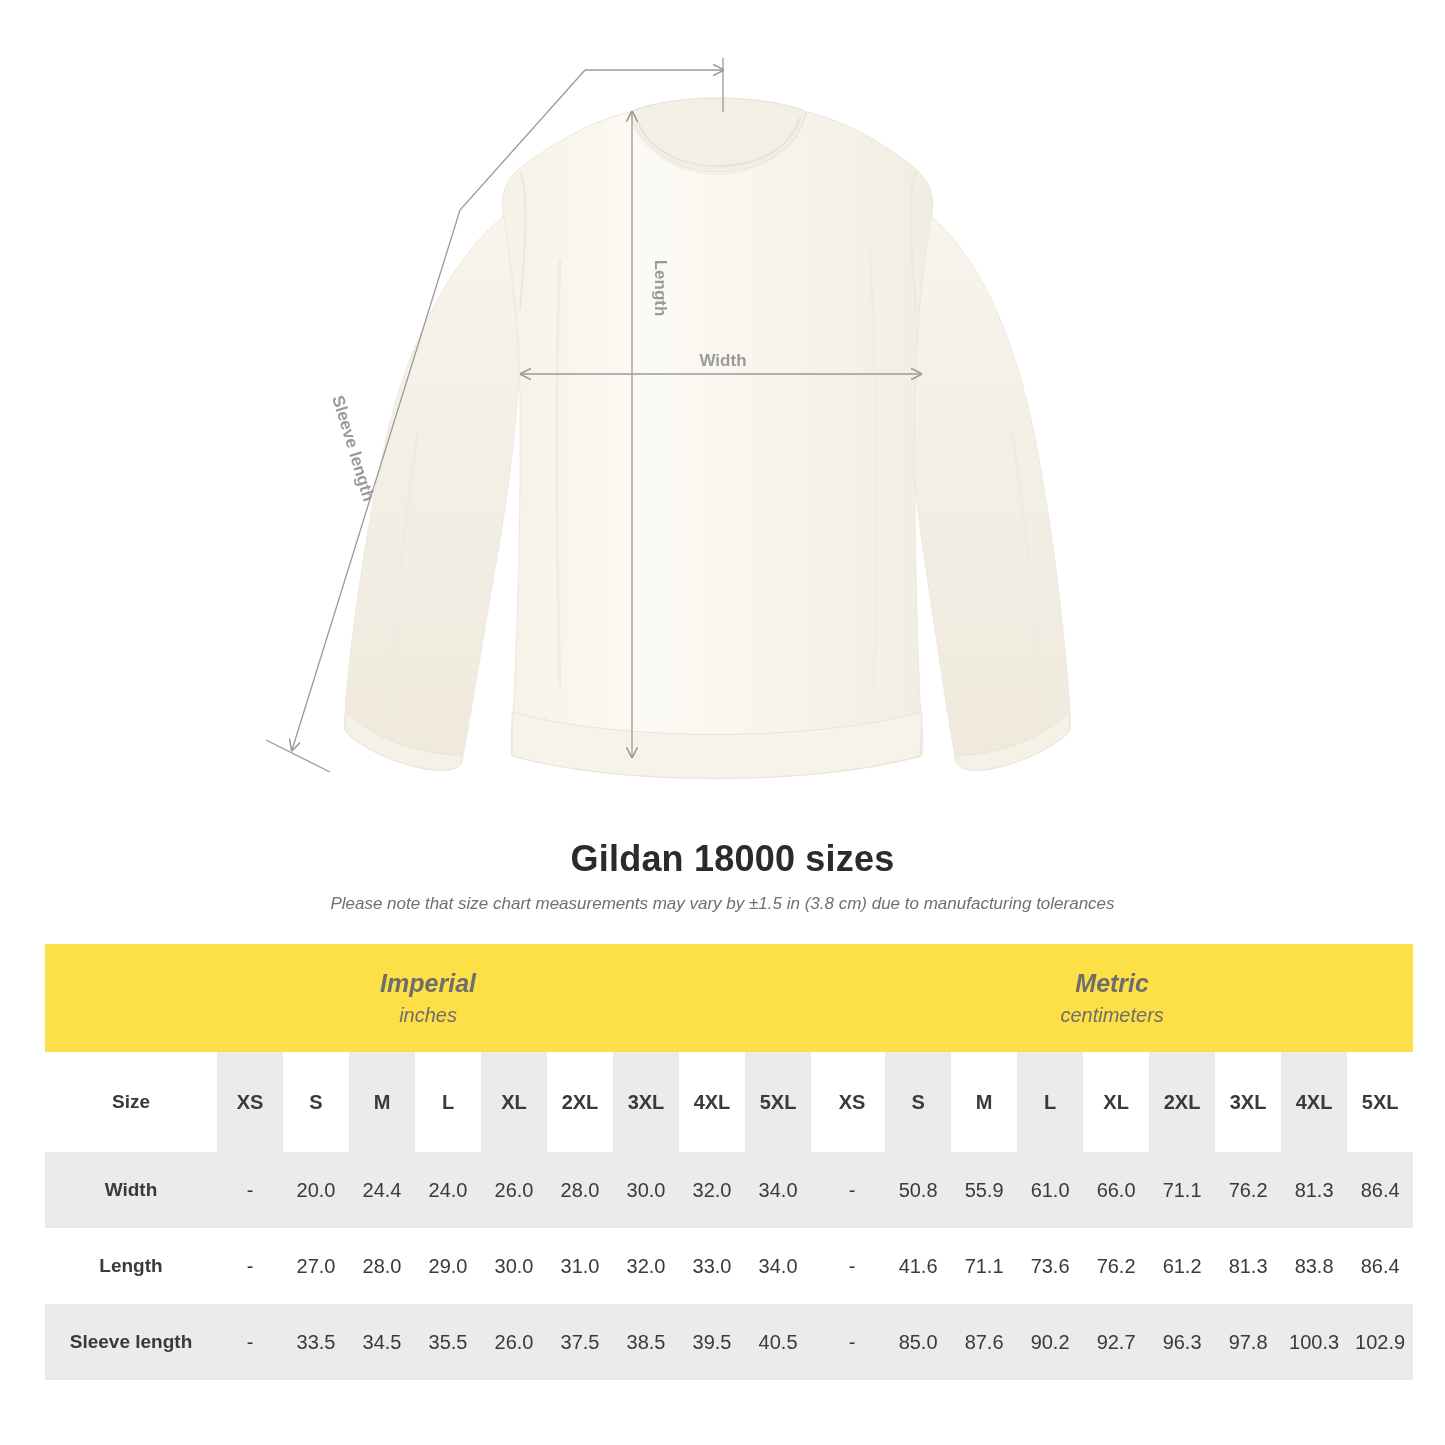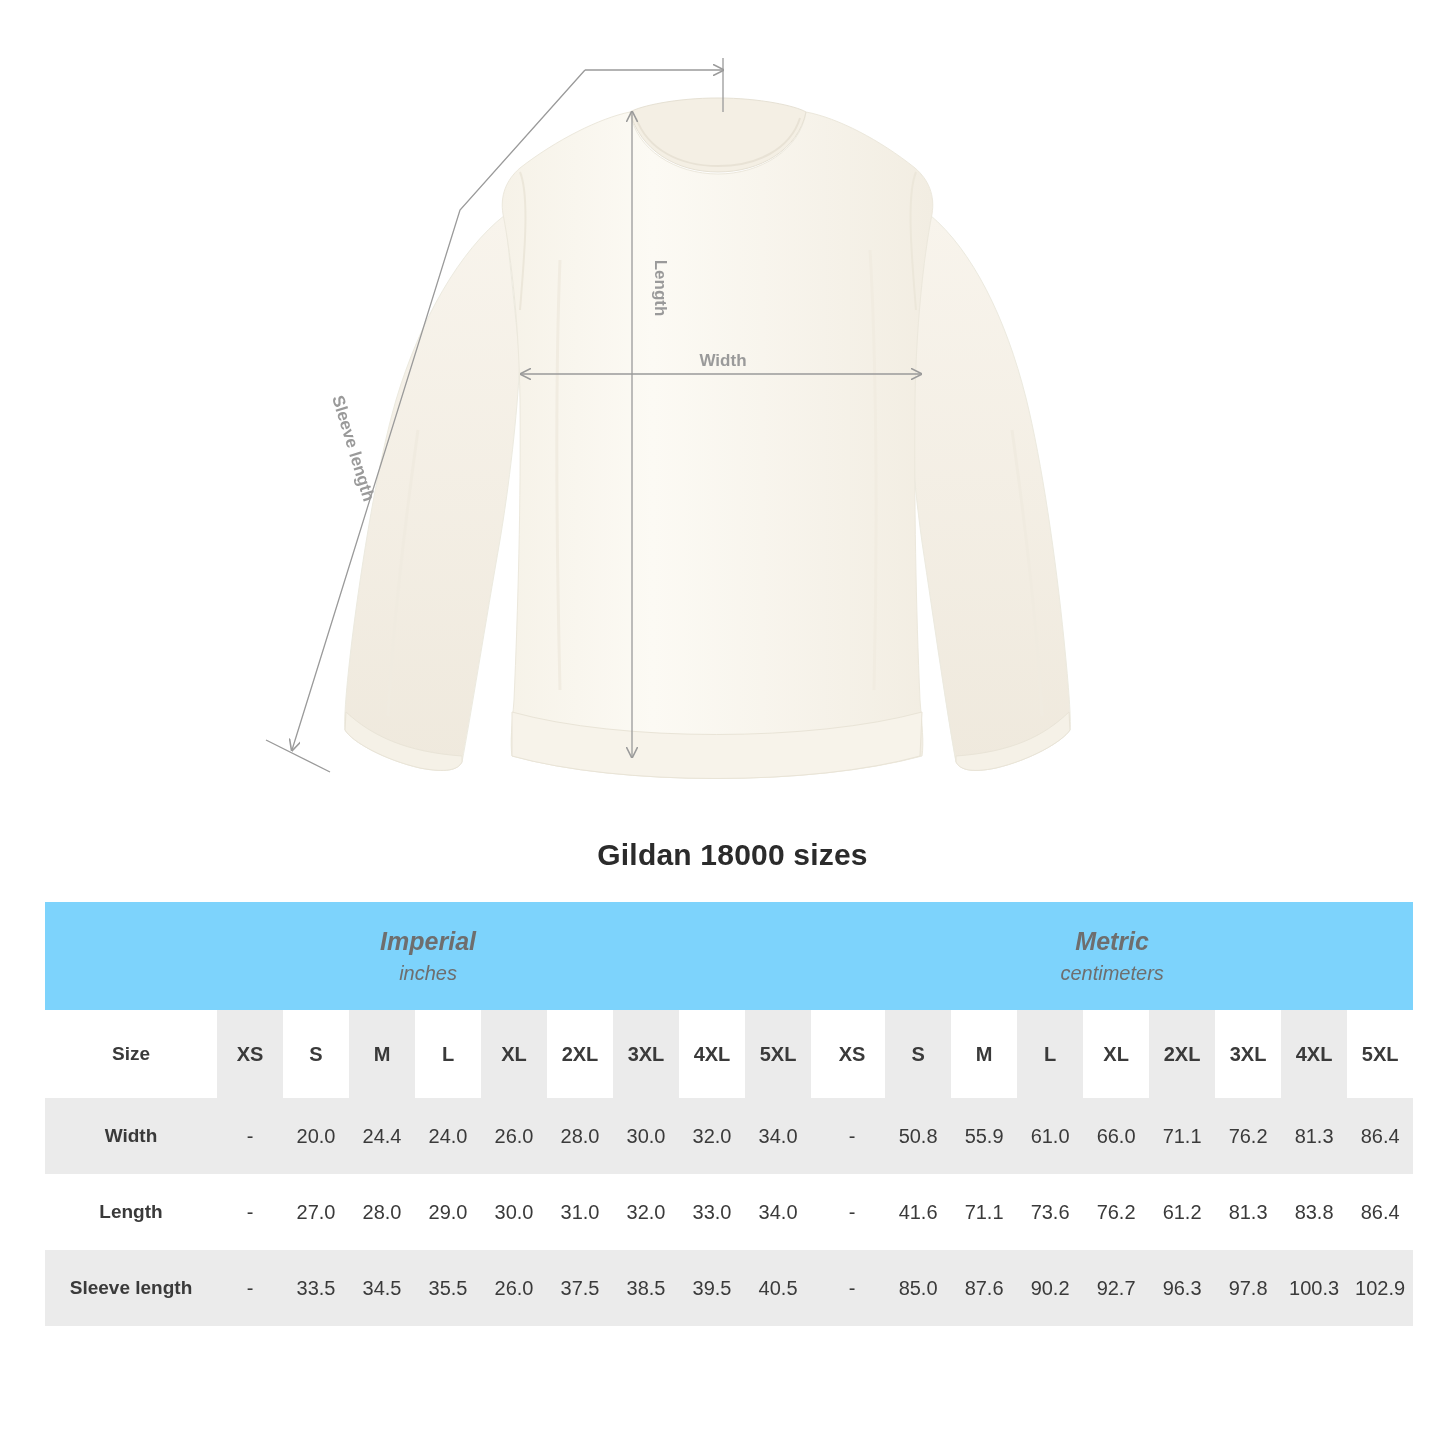--- a/index.html
+++ b/index.html
@@ -31,21 +31,21 @@
     top: 0;
     left: 0;
   }
 
   
   .title-block {
     text-align: center;
     margin-top: 8px;
   }
   .chart-title {
-    font-size: 30px;
+    font-size: 36px;
     font-weight: bold;
     color: #2b2b2b;
     letter-spacing: 0.2px;
     padding-left: 20px;
   }
   .chart-note {
     font-size: 17px;
     font-style: italic;
     color: #6f6f6f;
     margin-top: 14px;
@@ -60,38 +60,38 @@
     border-collapse: collapse;
     width: 1355px;
     table-layout: fixed;
   }
   table.size-table td, table.size-table th {
     padding: 0;
     text-align: center;
     vertical-align: middle;
   }
   .unit-band td {
-    background: #7dd3fc;
+    background: #fde047;
     height: 108px;
   }
   .unit-name {
     font-size: 25px;
     font-weight: bold;
     font-style: italic;
     color: #6e6e6e;
     line-height: 1.15;
   }
   .unit-sub {
     font-size: 20px;
     font-style: italic;
     color: #6e6e6e;
     margin-top: 6px;
   }
   .head-row td {
-    height: 88px;
+    height: 100px;
     font-size: 20px;
     font-weight: bold;
     color: #3a3a3a;
     background: #ffffff;
   }
   .head-row td.rowlabel {
     font-size: 19px;
   }
   .data-row td {
     height: 76px;
@@ -194,20 +194,21 @@
       </g>
 
       <text x="655" y="288" transform="rotate(90 655 288)" text-anchor="middle" font-family="Liberation Sans, sans-serif" font-size="17" font-weight="bold" fill="#9a9a9a">Length</text>
       <text x="723" y="366" text-anchor="middle" font-family="Liberation Sans, sans-serif" font-size="17" font-weight="bold" fill="#9a9a9a">Width</text>
       <text x="348" y="450" transform="rotate(73 348 450)" text-anchor="middle" font-family="Liberation Sans, sans-serif" font-size="17" font-weight="bold" fill="#9a9a9a">Sleeve length</text>
     </svg>
   </div>
 
   <div class="title-block">
     <div class="chart-title">Gildan 18000 sizes</div>
+    <div class="chart-note">Please note that size chart measurements may vary by ±1.5 in (3.8 cm) due to manufacturing tolerances</div>
   </div>
 
   <div class="table-wrap">
     <table class="size-table">
       <colgroup>
         <col style="width:172px">
         <col span="9" style="width:66px">
         <col style="width:8px">
         <col span="9" style="width:66px">
       </colgroup>

